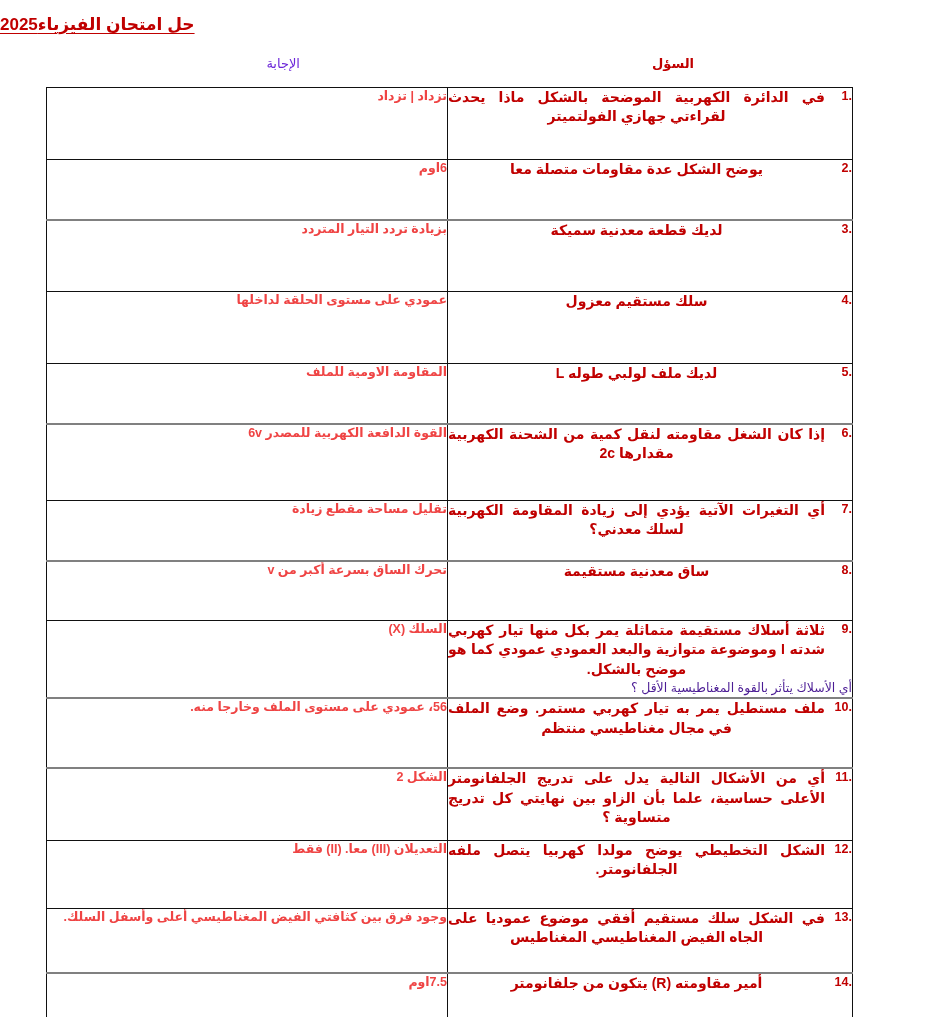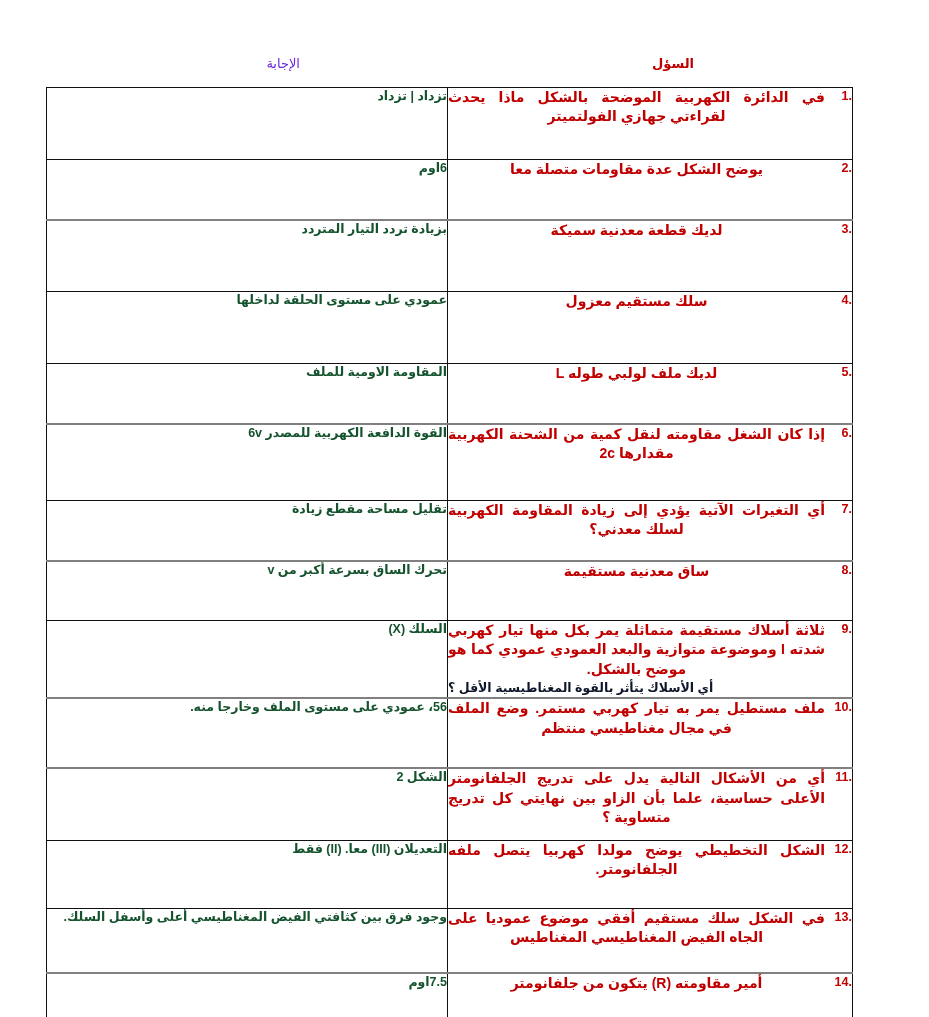--- a/index.html
+++ b/index.html
@@ -118,41 +118,44 @@
     flex: 1 1 auto;
     font-size: 14px;
     font-weight: bold;
     color: #C00000;
     line-height: 1.38;
     text-align: justify;
     text-align-last: center;
   }
   .q-sub {
     font-size: 12.5px;
-    font-weight: bold;
-    color: #0f172a;
+    font-weight: normal;
+    color: #4c1d95;
     line-height: 1.38;
-    text-align: left;
+    text-align: right;
     padding-top: 1px;
   }
 
   .a-text {
     font-size: 12.5px;
     font-weight: bold;
-    color: #14532d;
+    color: #ef4444;
     line-height: 1.4;
     text-align: right;
     white-space: normal;
   }
 </style>
 </head>
 <body>
 
 <div class="page">
 
+  <div class="doc-title">
+    <span class="title-text">حل امتحان الفيزياء2025</span>
+  </div>
 
   <div class="col-captions">
     <span class="caption caption-question">السؤل</span>
     <span class="caption caption-answer">الإجابة</span>
   </div>
 
   <table class="answers-table">
     <tbody>
         <tr style="height: 72px;">
           <td class="q-cell">

